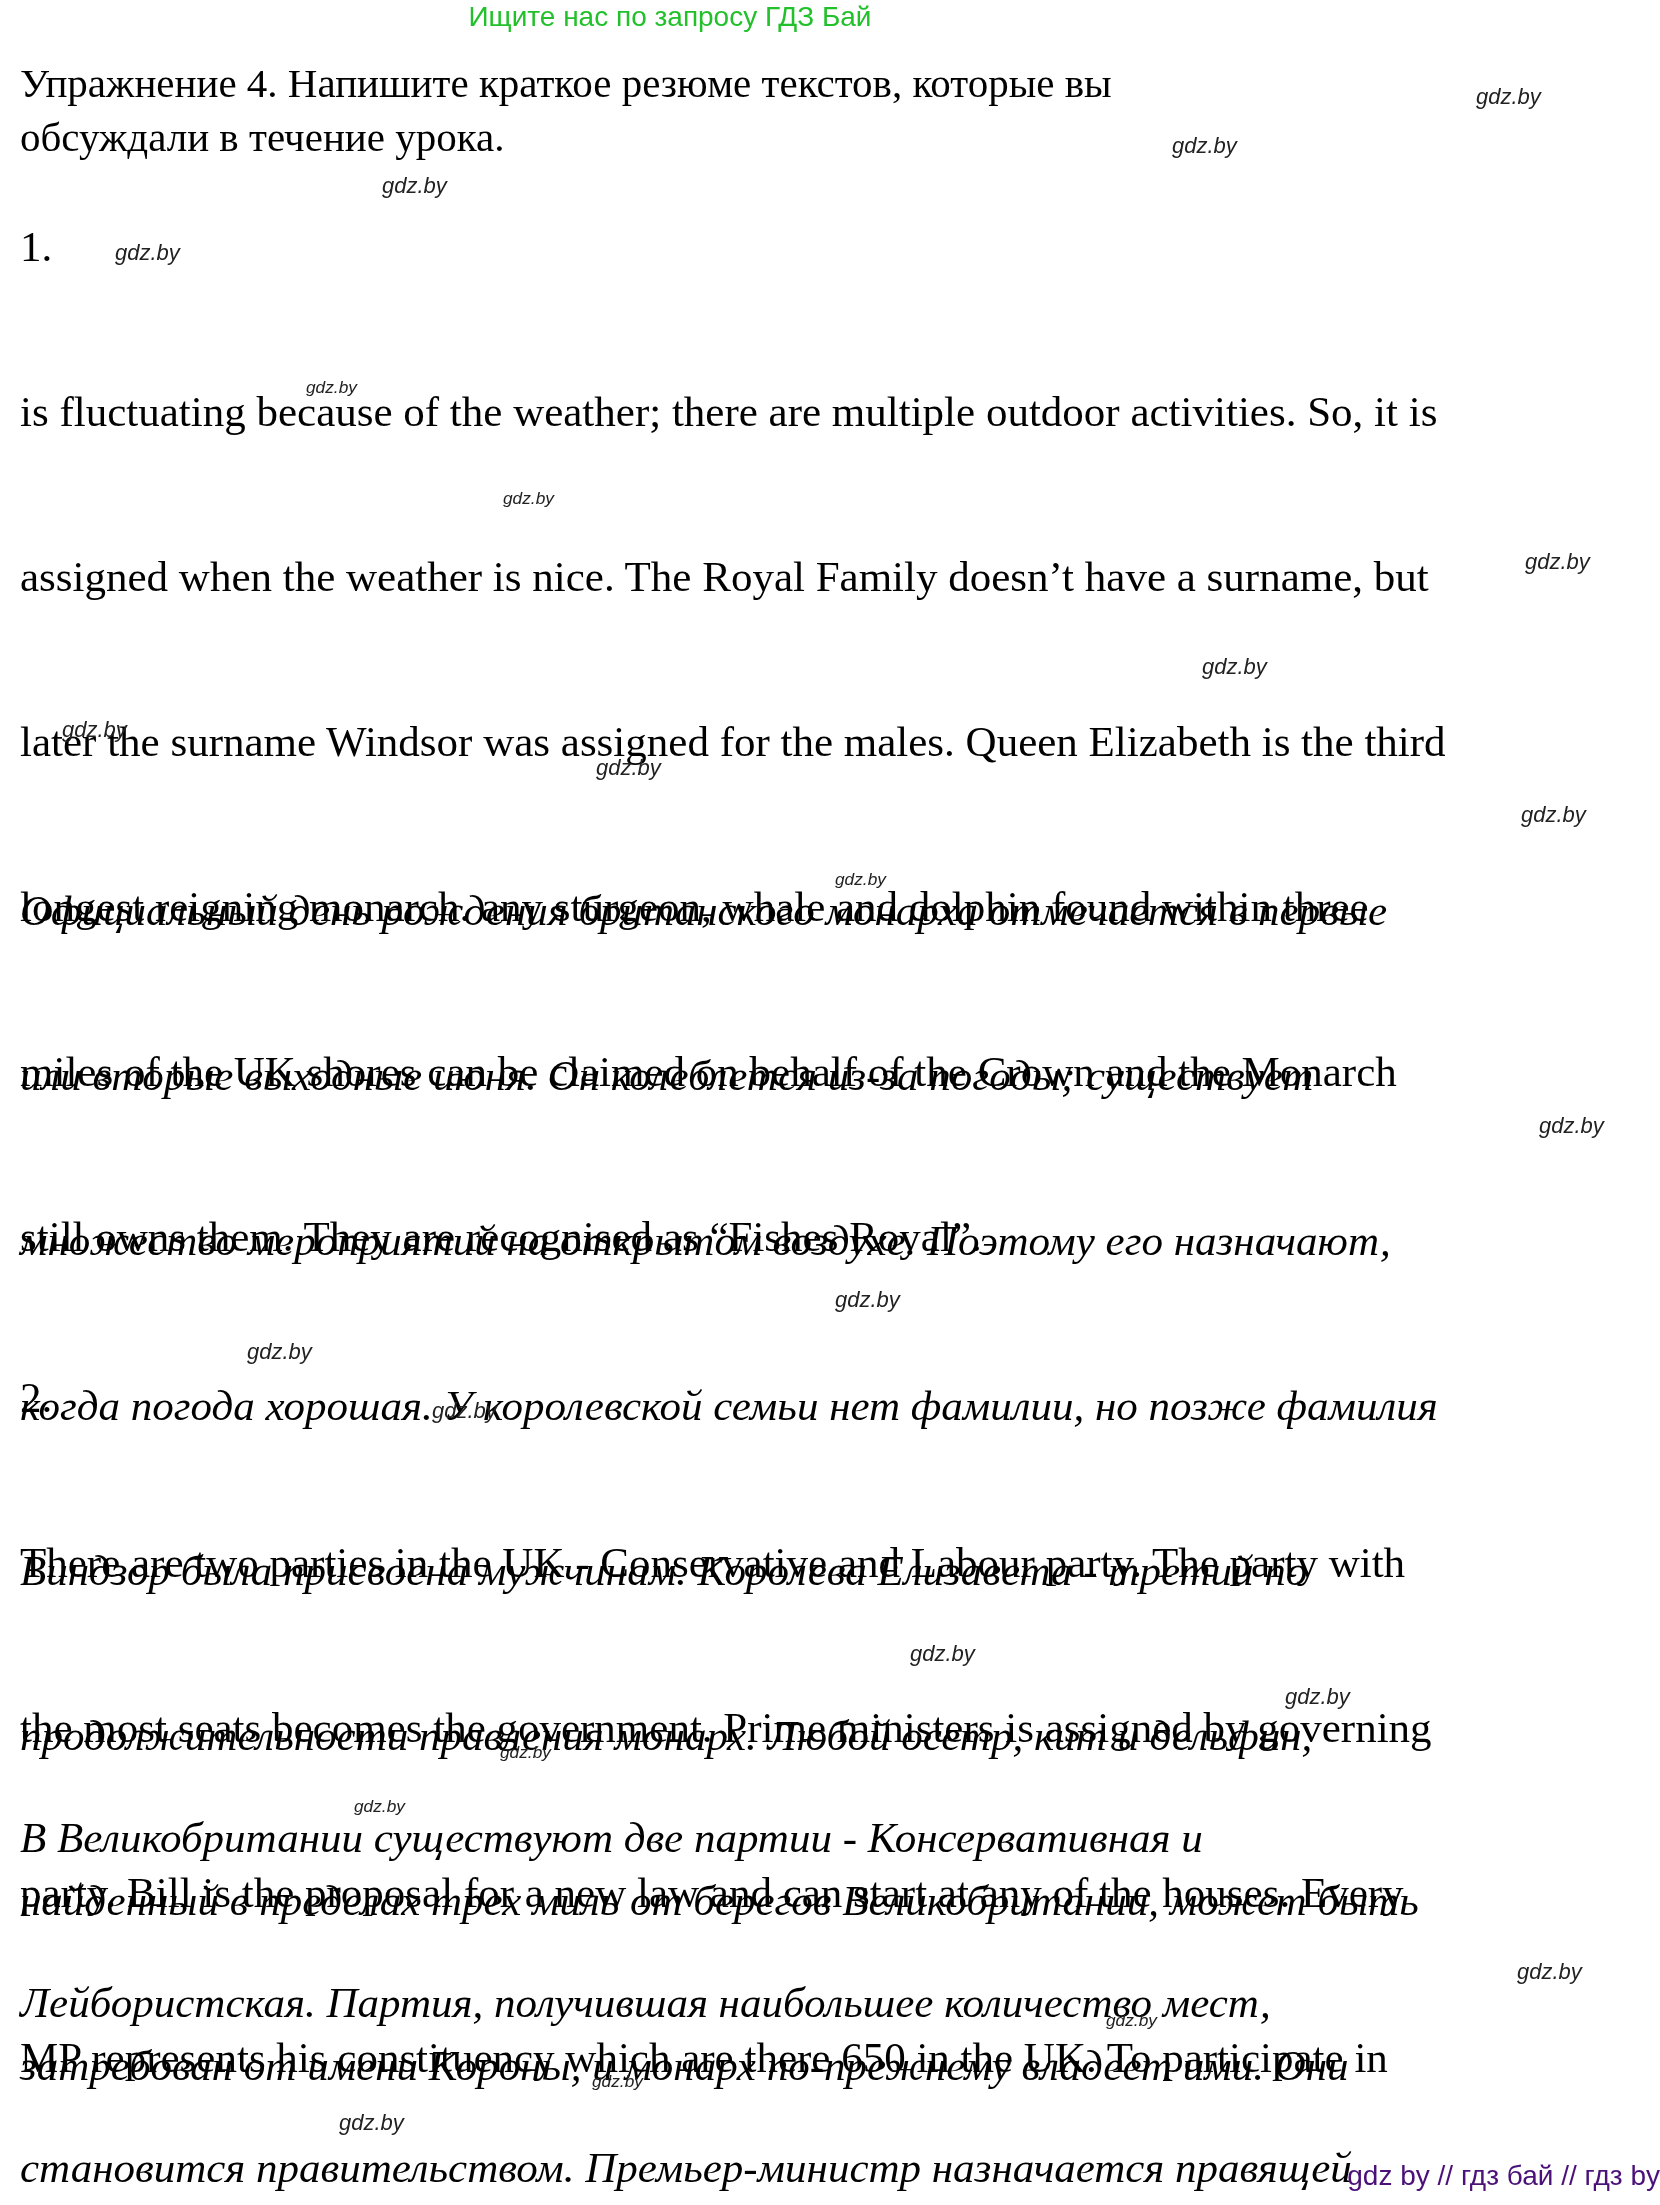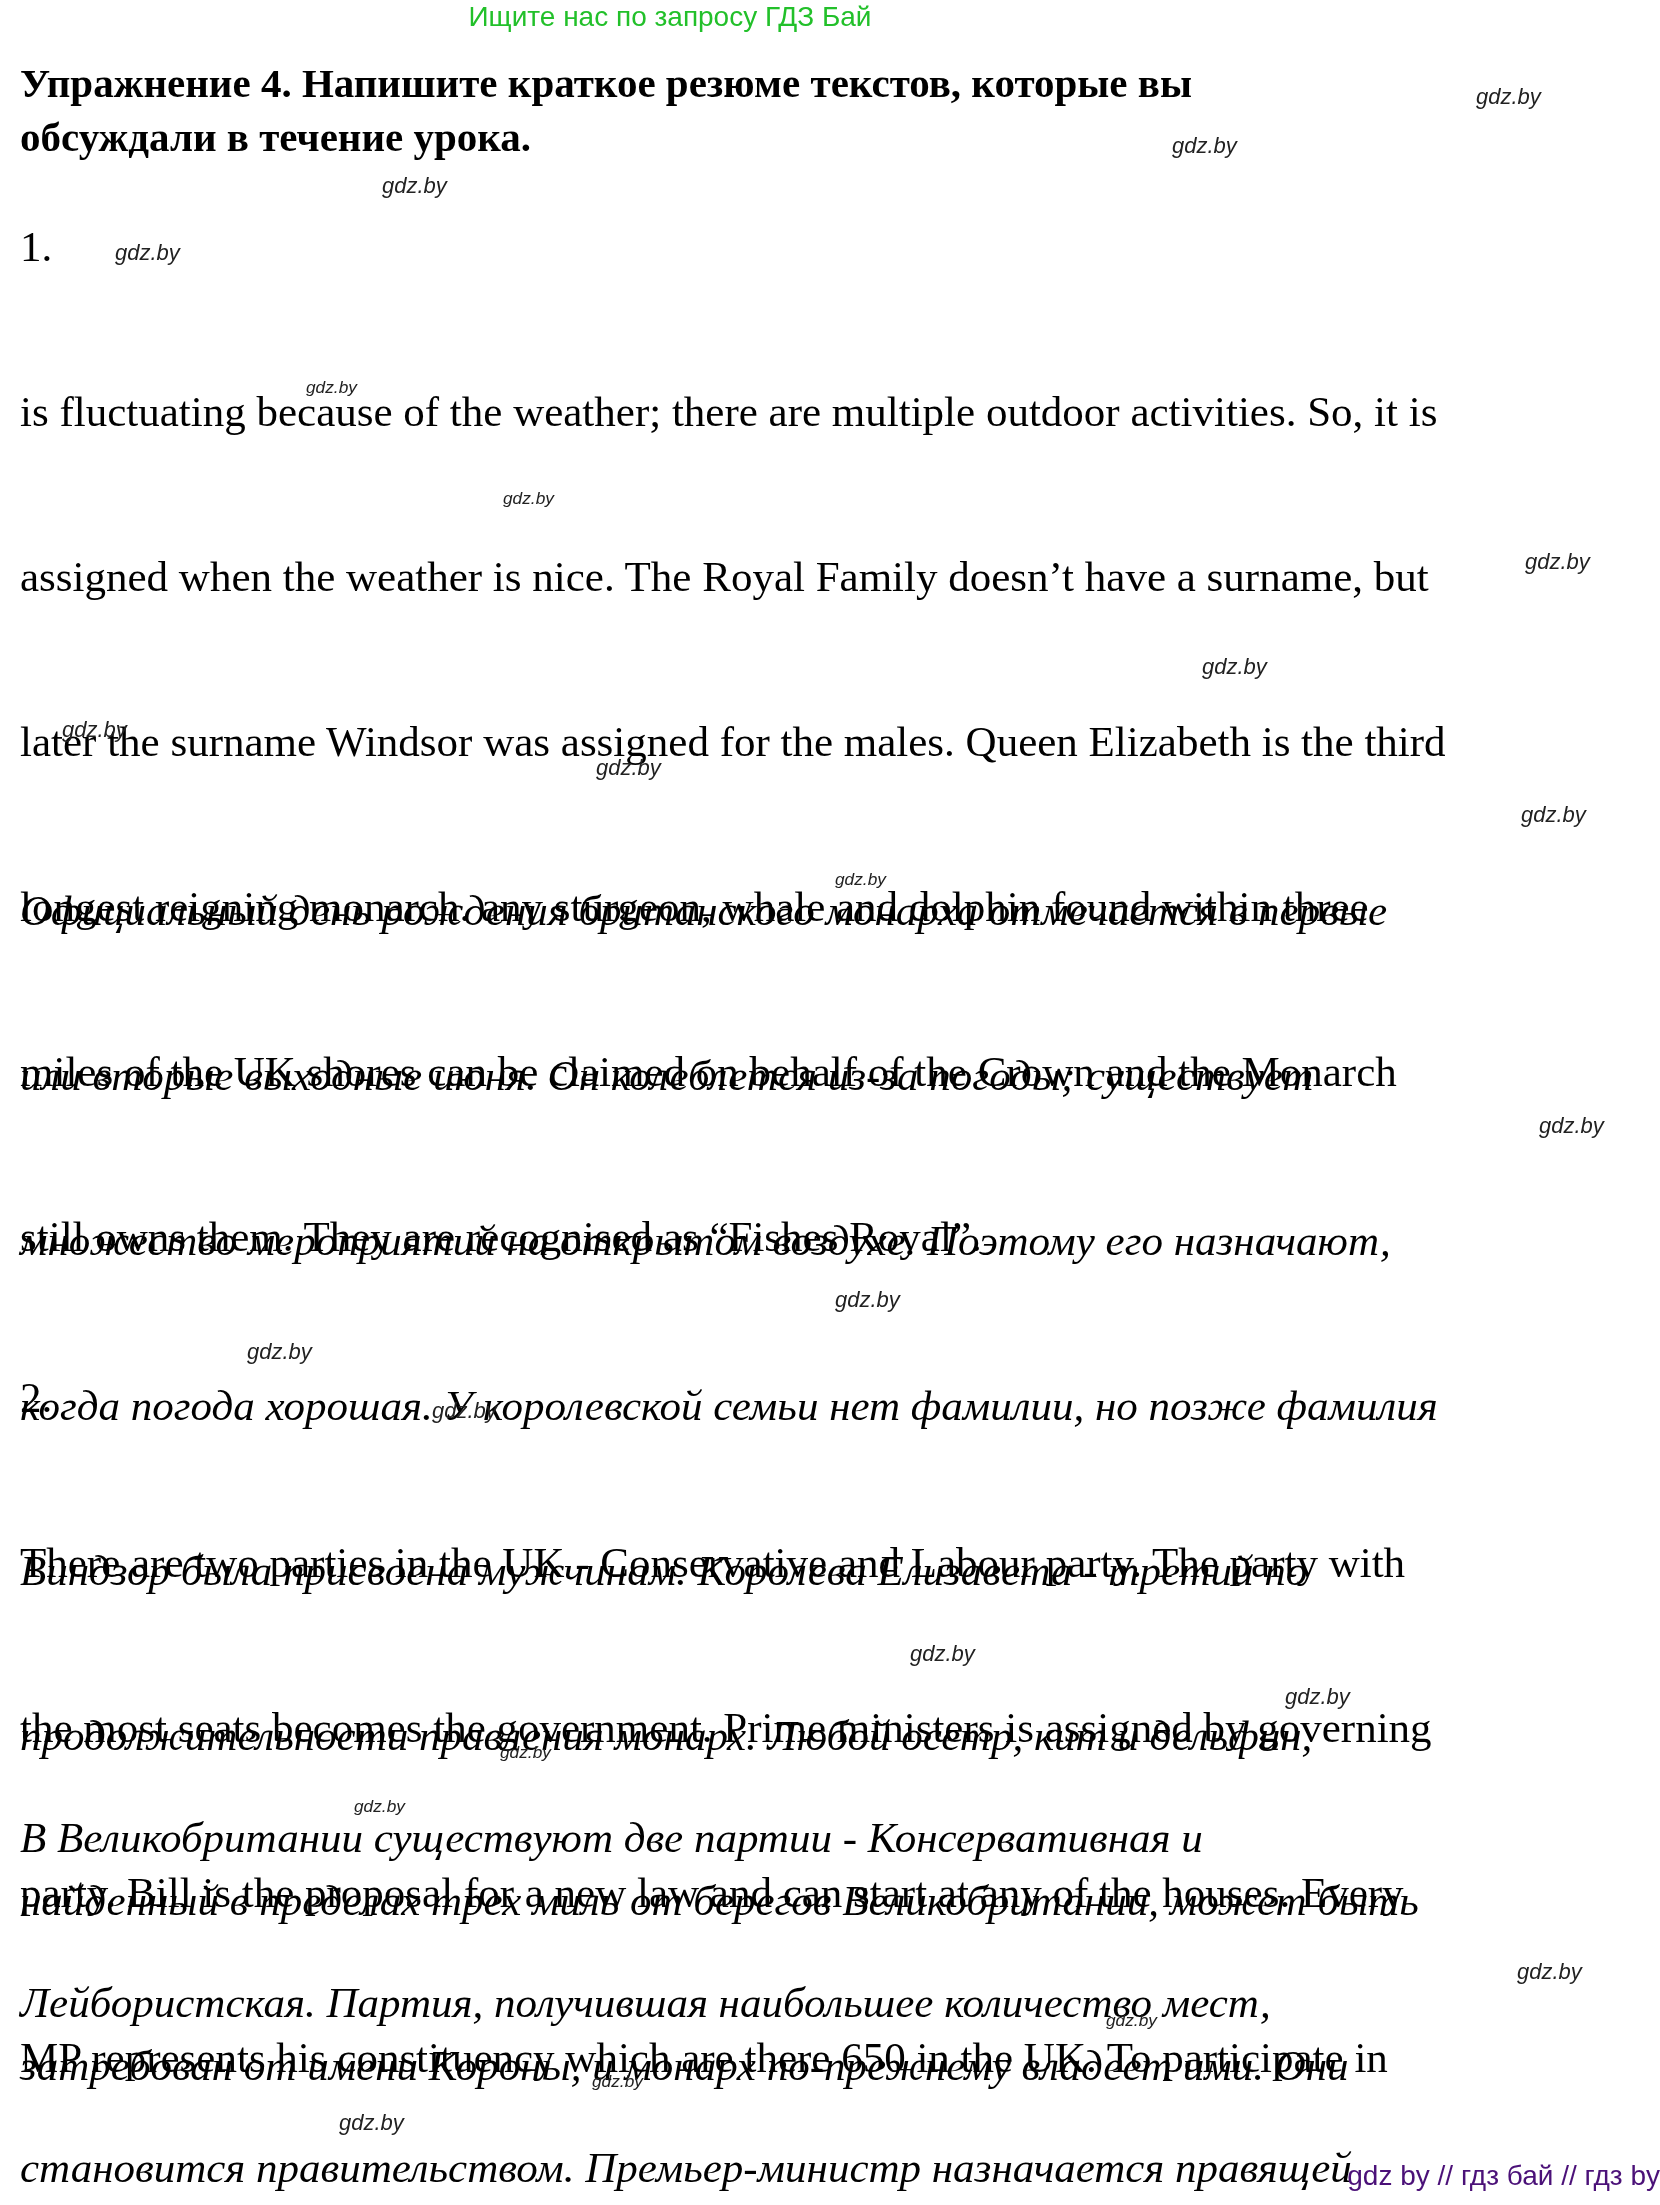--- a/index.html
+++ b/index.html
@@ -1,18 +1,18 @@
 <!DOCTYPE html>
 <html style="font-size:13px"><head>
 <meta charset="utf-8">
 <style>
   html, body { margin:0; padding:0; background:#ffffff; }
   body { width:1660px; height:2205px; position:relative; overflow:hidden; font-family:"Liberation Serif", serif; color:#000; }
   .top-banner { position:absolute; top:0; left:0; width:1340px; text-align:center; font-family:"Liberation Sans", sans-serif; font-size:28px; color:#22c02a; line-height:33px; }
-  .heading { position:absolute; left:20px; top:56px; width:1398px; font-weight:bold; font-size:41px; line-height:54px; }
+  .heading { position:absolute; left:20px; top:56px; width:1398px; font-weight:normal; font-size:41px; line-height:54px; }
   .num { position:absolute; left:20px; font-size:43px; line-height:49px; }
   .para { position:absolute; left:20px; width:1624px; font-size:43px; line-height:55px; white-space:pre; }
   .para.it { font-style:italic; }
   .wm { position:absolute; font-family:"Liberation Sans", sans-serif; font-size:22px; color:#222; line-height:25px;font-style:italic; }
   .wm.sm { font-size:17.3px; line-height:18px; }
   .footer { position:absolute; top:2159px; left:0; width:1660px; text-align:right; font-family:"Liberation Sans", sans-serif; font-size:28px; color:#4b1178; line-height:33px; }
 </style>
 </head>
 <body>
 

